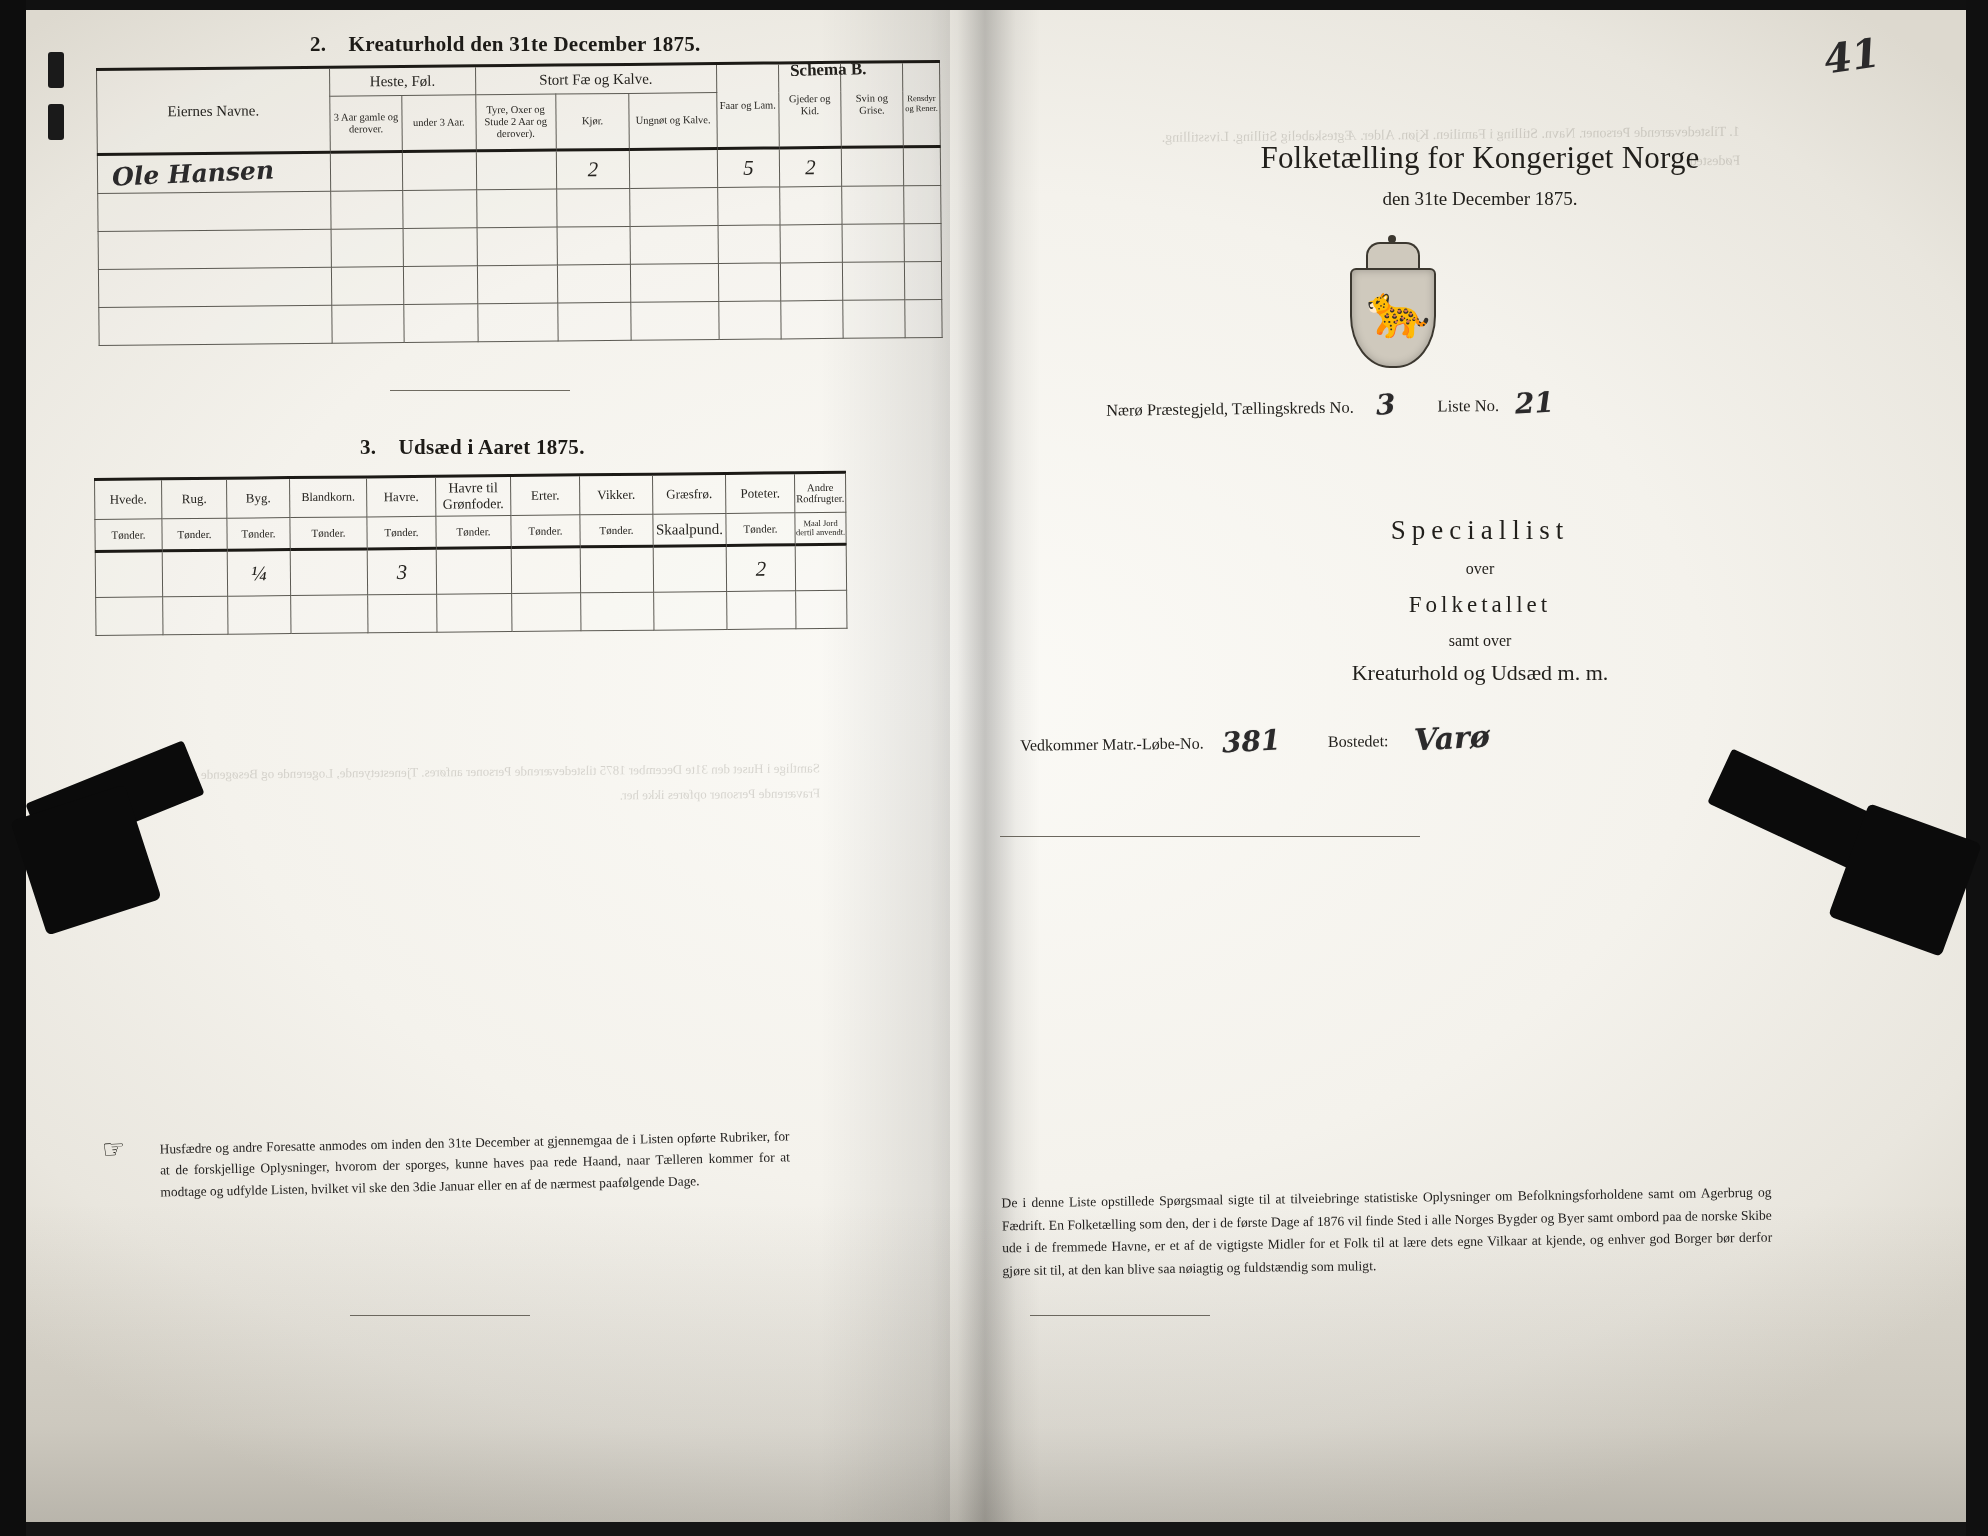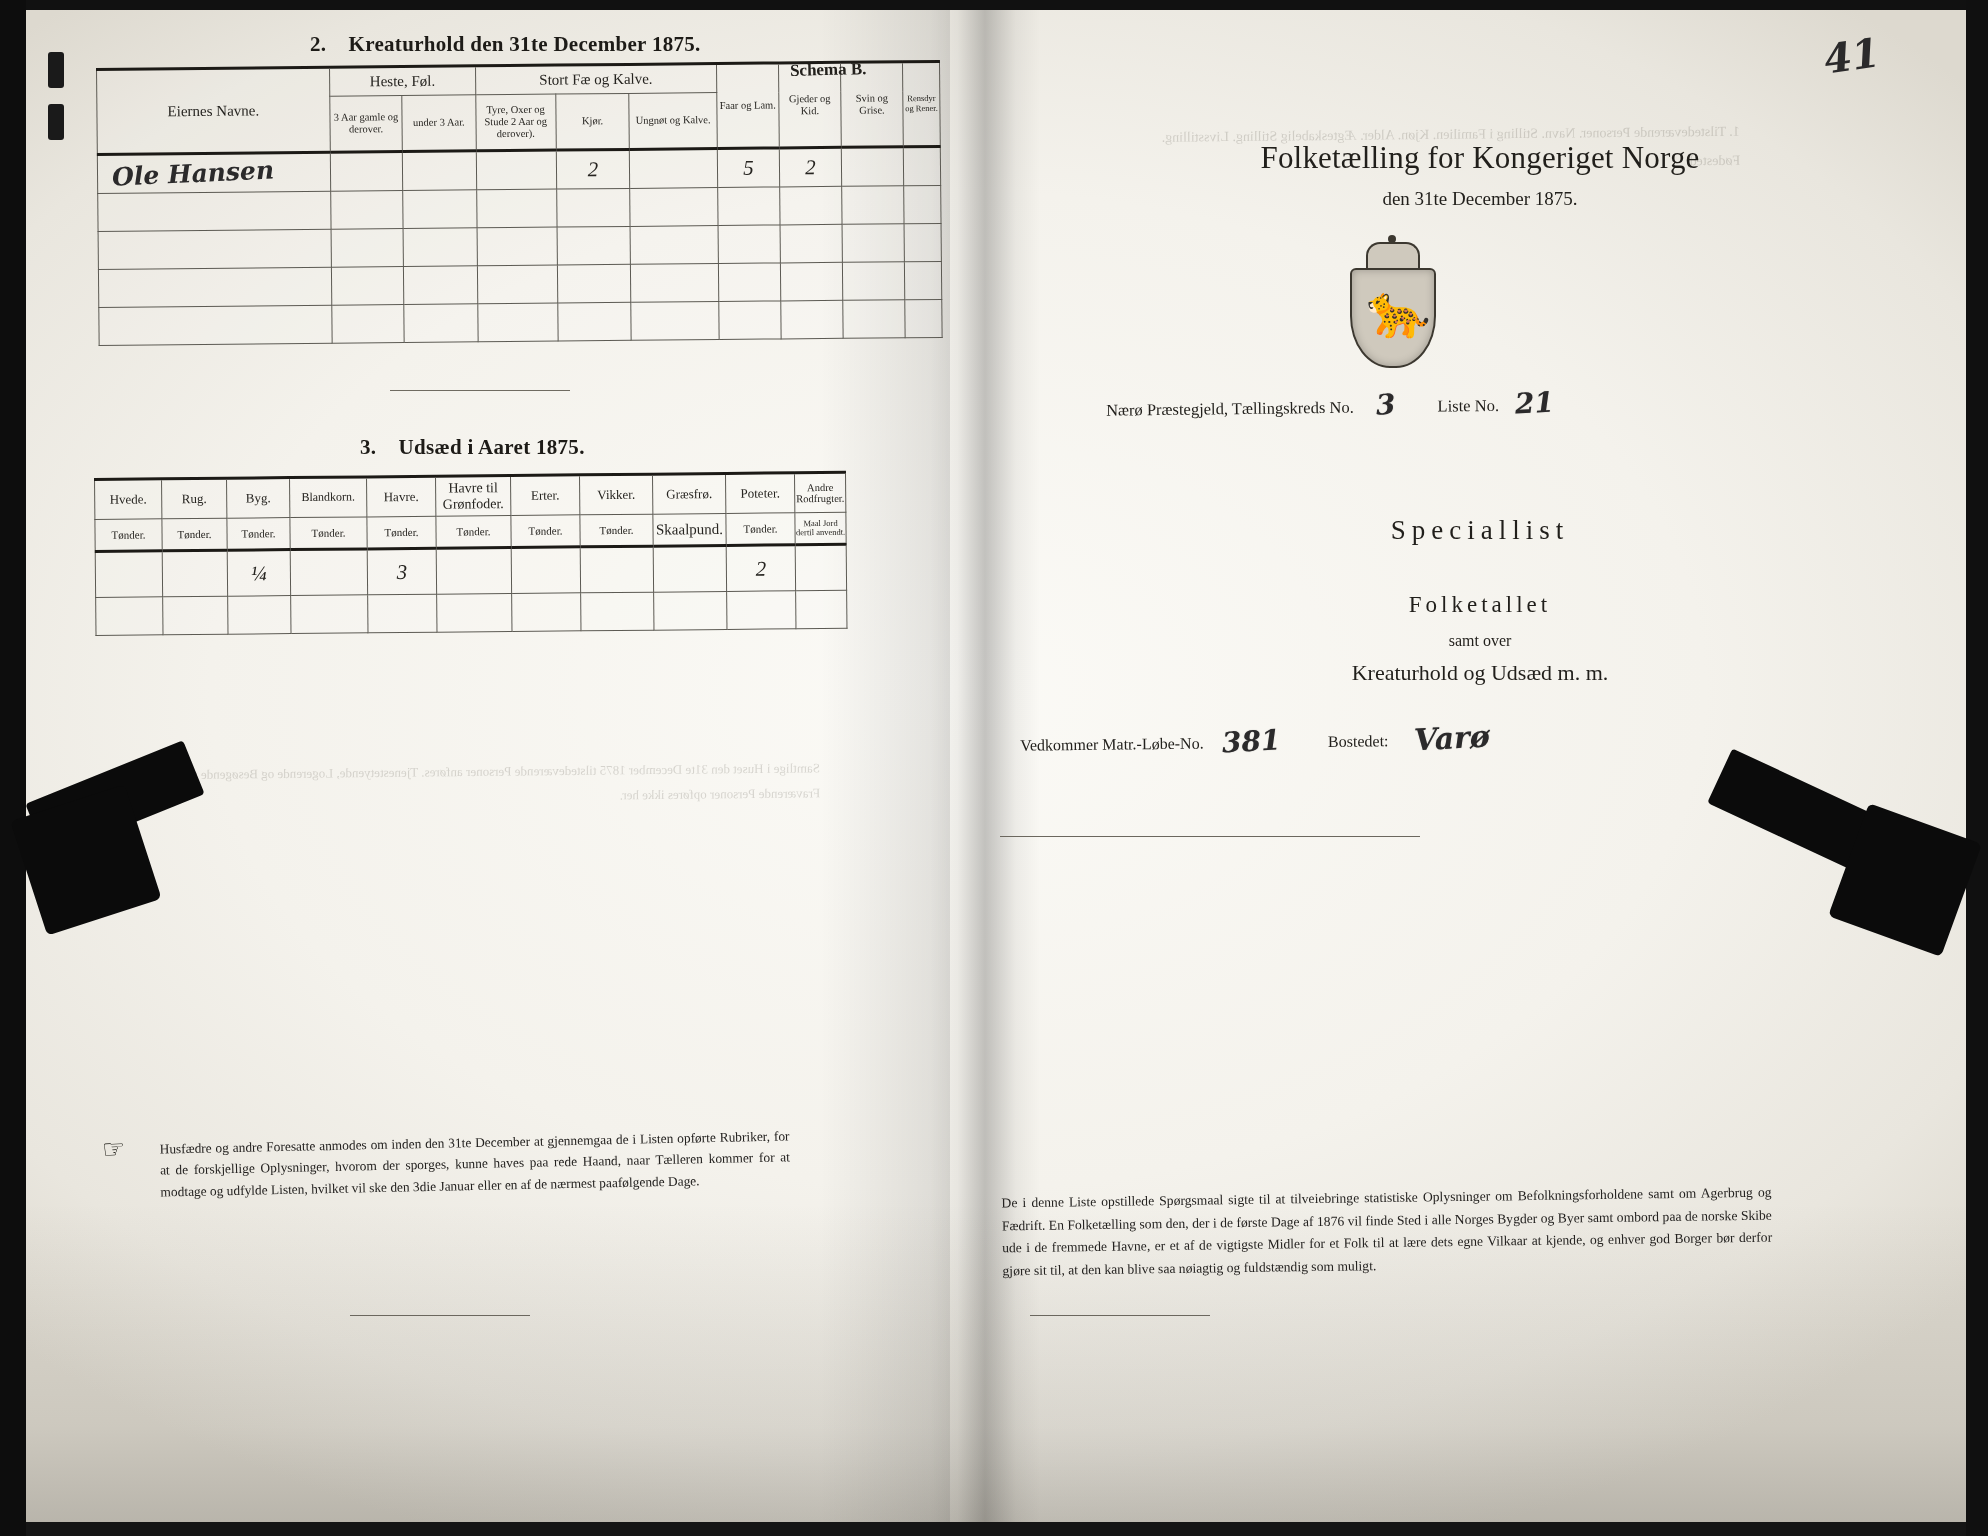--- a/index.html
+++ b/index.html
@@ -354,20 +354,21 @@
 
     <div class="pt" style="left:66px;top:377px;font-size:16.5px;transform:rotate(-0.7deg);">
       <span>Nærø Præstegjeld, Tællingskreds No.</span>
       <span class="hw" style="position:relative;top:2px;left:18px;font-size:28px;display:inline-block;">3</span>
       <span style="display:inline-block;width:52px;"></span>
       <span>Liste No.</span>
       <span class="hw" style="position:relative;top:2px;left:12px;font-size:28px;display:inline-block;">21</span>
     </div>
 
     <div class="r-center spaced" style="top:505px;left:60px;font-size:27px;">Speciallist</div>
+    <div class="r-center" style="top:550px;left:60px;font-size:16px;">over</div>
     <div class="r-center spaced2" style="top:582px;left:60px;font-size:23px;">Folketallet</div>
     <div class="r-center" style="top:622px;left:60px;font-size:16px;">samt over</div>
     <div class="r-center" style="top:650px;left:60px;font-size:22px;">Kreaturhold og Udsæd m. m.</div>
 
     <div class="pt" style="left:-20px;top:710px;font-size:16px;transform:rotate(-0.7deg);">
       <span>Vedkommer Matr.-Løbe-No.</span>
       <span class="hw" style="position:relative;top:3px;left:14px;font-size:28px;display:inline-block;">381</span>
       <span style="display:inline-block;width:54px;"></span>
       <span>Bostedet:</span>
       <span class="hw" style="position:relative;top:3px;left:22px;font-size:30px;display:inline-block;">Varø</span>

